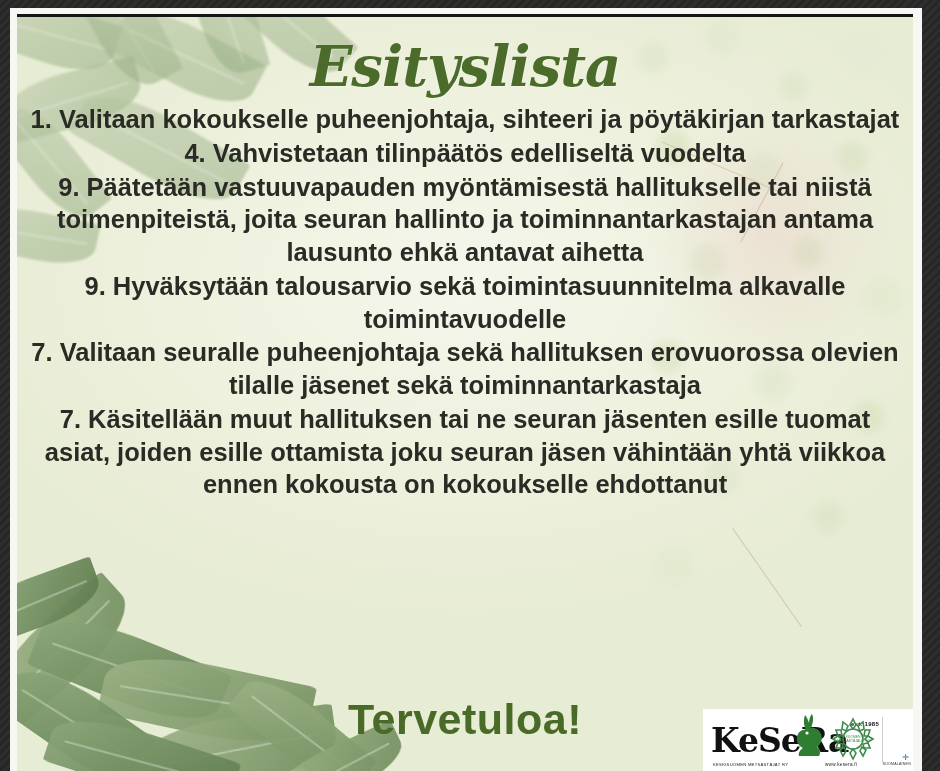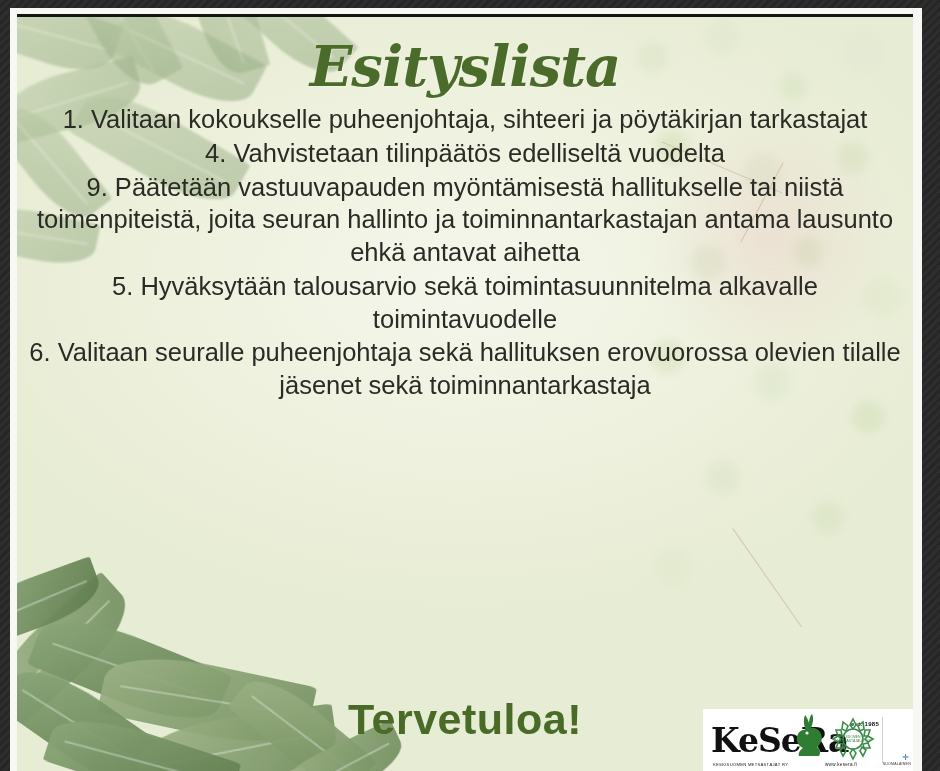--- a/index.html
+++ b/index.html
@@ -119,21 +119,21 @@
     position:absolute;
     top:86px;left:8px;right:8px;
     margin:0;padding:0;
     list-style:none;
     text-align:center;
     color:#2b2b26;
     font-size:25.5px;
     line-height:1.285;
     font-family:"Liberation Sans", sans-serif;
   }
-  #agenda li{margin:0 0 1px 0;padding:0;}
+  #agenda li{margin:0 0 1px 0;padding:0;font-weight:bold;}
 
   #tervetuloa{
     position:absolute;
     left:0;right:0;top:678px;
     text-align:center;
     font-size:43px;
     font-weight:bold;
     color:#4a6b28;
     letter-spacing:.5px;
   }
@@ -244,22 +244,23 @@
     <div class="leaf dark" style="left:250px;top:730px;width:140px;height:48px;transform:rotate(-25deg);"></div>
 
     <div id="content">
 
       <div id="title">Esityslista</div>
 
       <ul id="agenda">
         <li>1. Valitaan kokoukselle puheenjohtaja, sihteeri ja pöytäkirjan tarkastajat</li>
         <li>4. Vahvistetaan tilinpäätös edelliseltä vuodelta</li>
         <li>9. Päätetään vastuuvapauden myöntämisestä hallitukselle tai niistä toimenpiteistä, joita seuran hallinto ja toiminnantarkastajan antama lausunto ehkä antavat aihetta</li>
-        <li>5. Hyväksytään talousarvio sekä toimintasuunnitelma alkavalle toimintavuodelle</li>
-        <li>6. Valitaan seuralle puheenjohtaja sekä hallituksen erovuorossa olevien tilalle jäsenet sekä toiminnantarkastaja</li>
+        <li>9. Hyväksytään talousarvio sekä toimintasuunnitelma alkavalle toimintavuodelle</li>
+        <li>7. Valitaan seuralle puheenjohtaja sekä hallituksen erovuorossa olevien tilalle jäsenet sekä toiminnantarkastaja</li>
+        <li>7. Käsitellään muut hallituksen tai ne seuran jäsenten esille tuomat asiat, joiden esille ottamista joku seuran jäsen vähintään yhtä viikkoa ennen kokousta on kokoukselle ehdottanut</li>
       </ul>
 
       <div id="tervetuloa">Tervetuloa!</div>
 
       <div id="logo">
         <div id="logo-word">KeSeRa</div>
 
         <svg id="logo-hare" viewBox="0 0 34 44">
           <path fill="currentColor" d="M12 2 C10 8 11 13 13 17 C9 16 5 19 4 24 C3 29 6 33 10 35 C7 37 5 40 6 43 L26 43 C28 40 27 36 24 34 C28 31 30 26 28 21 C26 16 21 14 18 15 C20 10 21 5 19 1 C17 3 16 7 16 10 C15 7 14 4 12 2 Z"></path>
           <circle cx="14" cy="20" r="1.6" fill="#ffffff"></circle>

